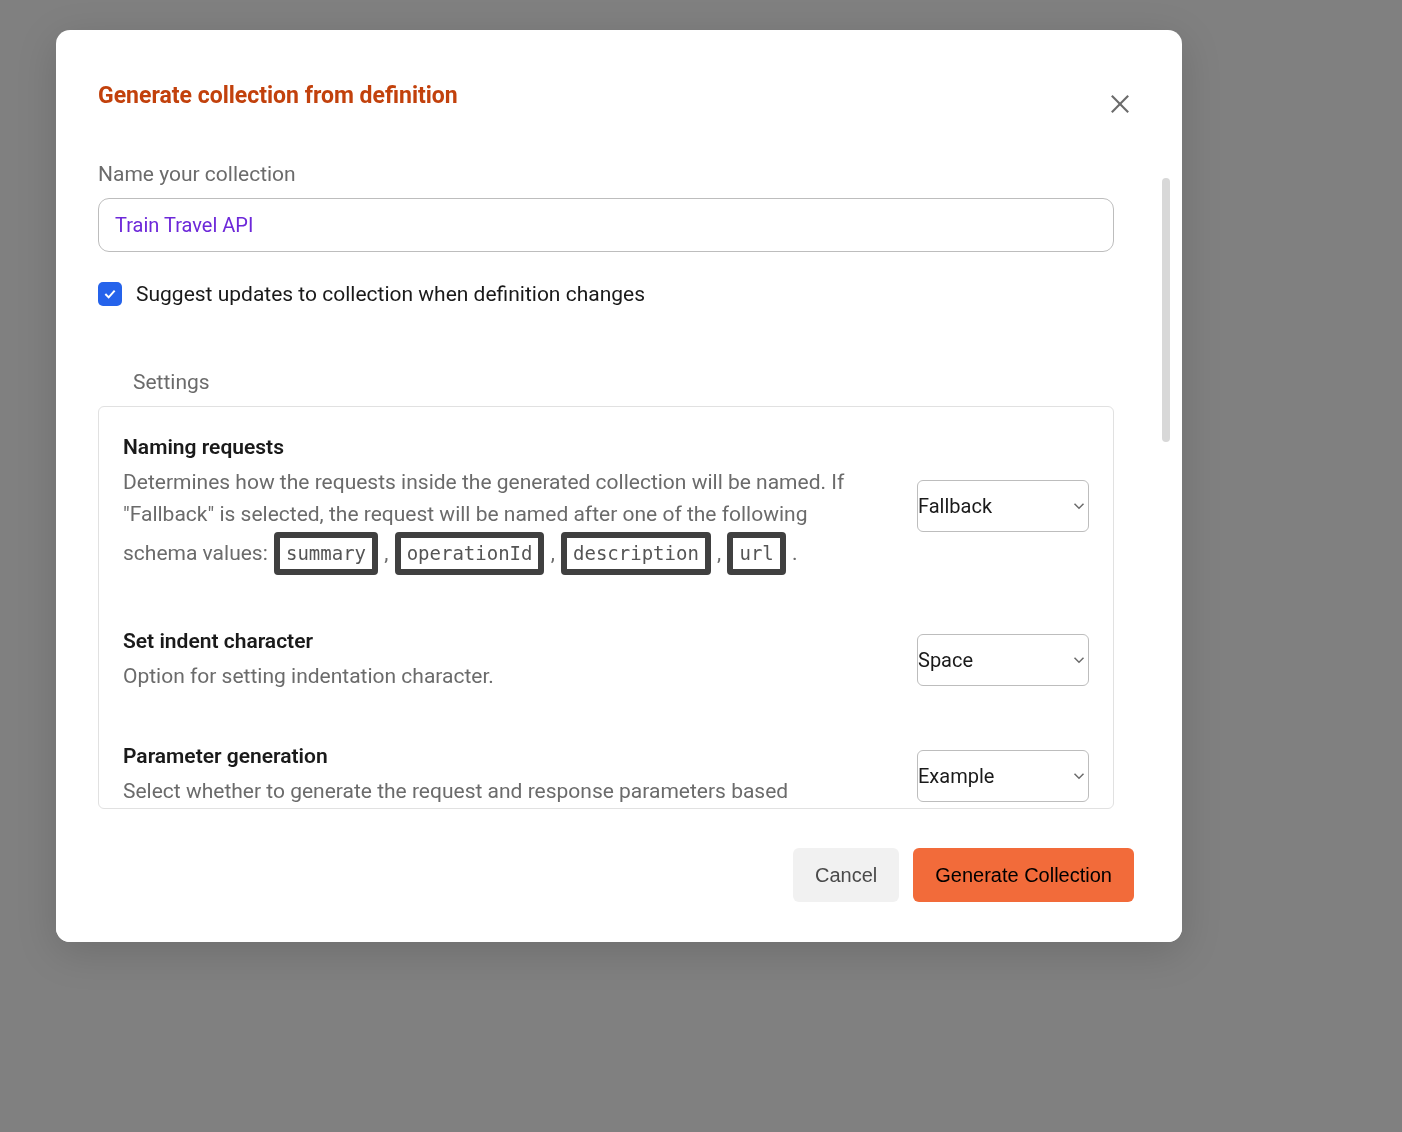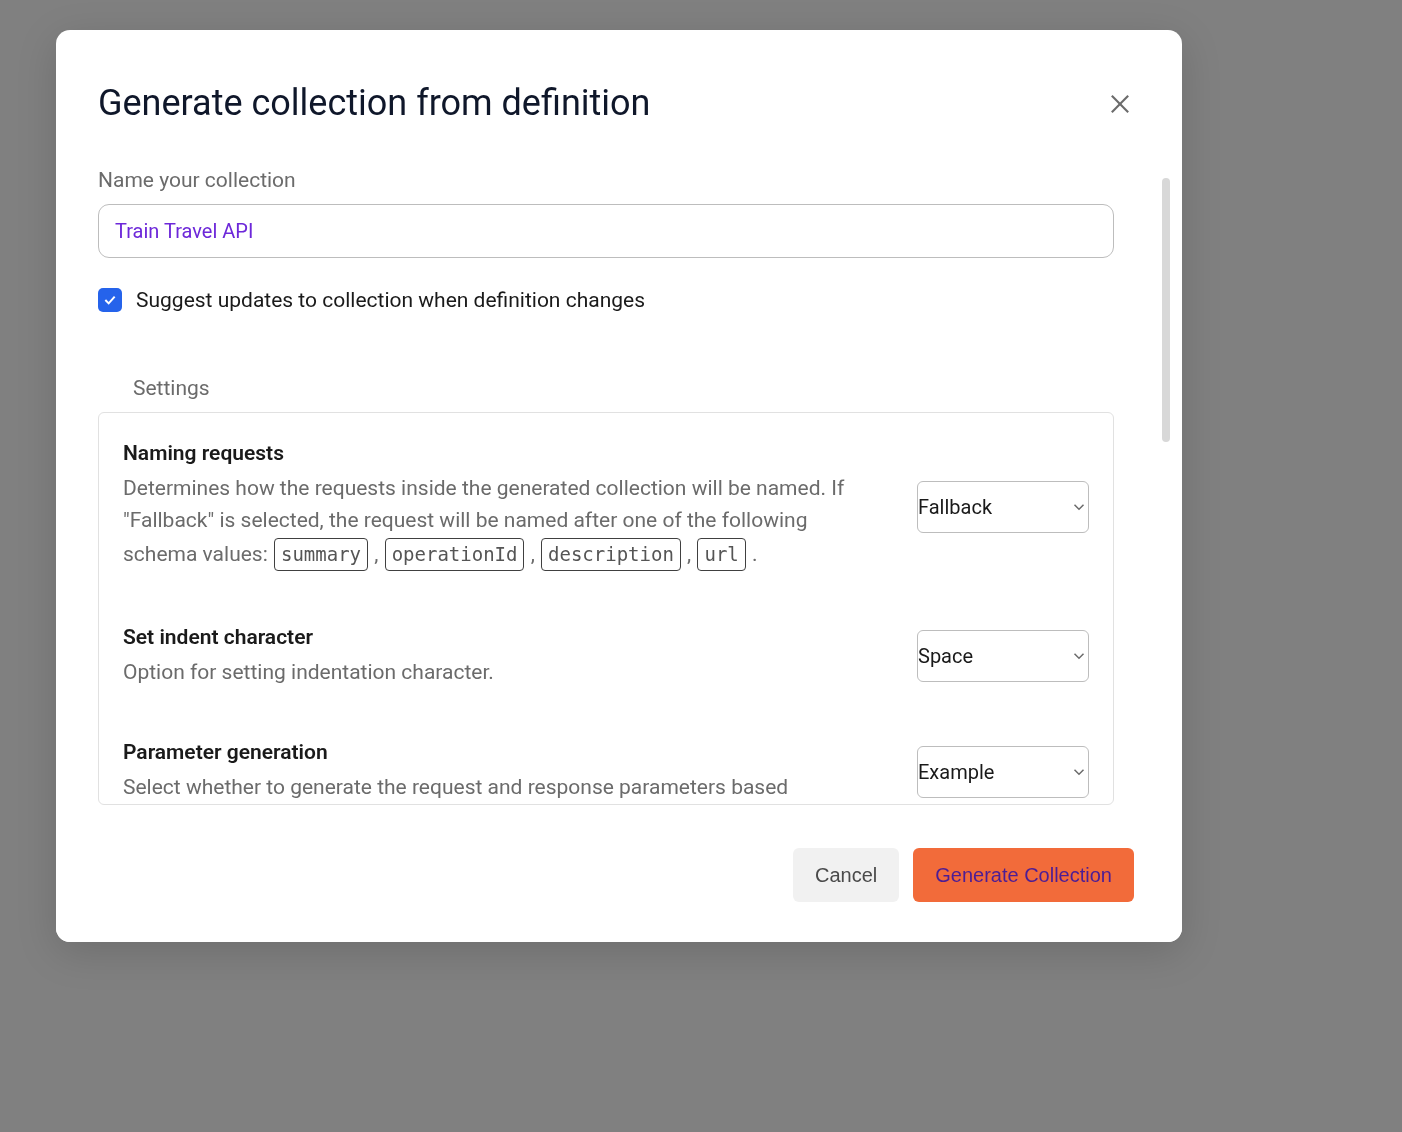--- a/index.html
+++ b/index.html
@@ -35,23 +35,23 @@
   }
 
   .modal-header {
     display: flex;
     align-items: flex-start;
     justify-content: space-between;
     padding: 52px 48px 0px 42px;
   }
 
   .modal-title {
-    font-size: 36px;
-    font-weight: 400;
-    color: #0f172a;
+    font-size: 23px;
+    font-weight: 700;
+    color: #c2410c;
   }
 
   .close-btn {
     width: 28px;
     height: 28px;
     cursor: pointer;
     color: #6b6b6b;
     stroke: #6b6b6b;
     stroke-width: 1.8;
     margin-top: 8px;
@@ -153,21 +153,21 @@
     margin-bottom: 8px;
   }
   .setting-desc {
     font-size: 21px;
     color: #6b6b6b;
     line-height: 1.5;
   }
   .setting-desc code {
     font-family: ui-monospace, SFMono-Regular, Menlo, Monaco, Consolas, monospace;
     font-size: 19px;
-    border: 1px solid #404040;
+    border: 6px solid #404040;
     border-radius: 4px;
     padding: 1px 6px;
     color: #555;
     background: #fff;
     display: inline-block;
     margin: 2px 1px;
   }
 
   .select {
     width: 172px;
@@ -205,21 +205,21 @@
     align-items: center;
     cursor: pointer;
     border: none;
   }
   .btn-secondary {
     background: #f1f1f1;
     color: #4a4a4a;
   }
   .btn-primary {
     background: #f26b3a;
-    color: #4c1d95;
+    color: #000000;
   }
 </style>
 </head>
 <body>
 
 <div class="backdrop"></div>
 
 <div class="modal">
 
   <div class="modal-header">

